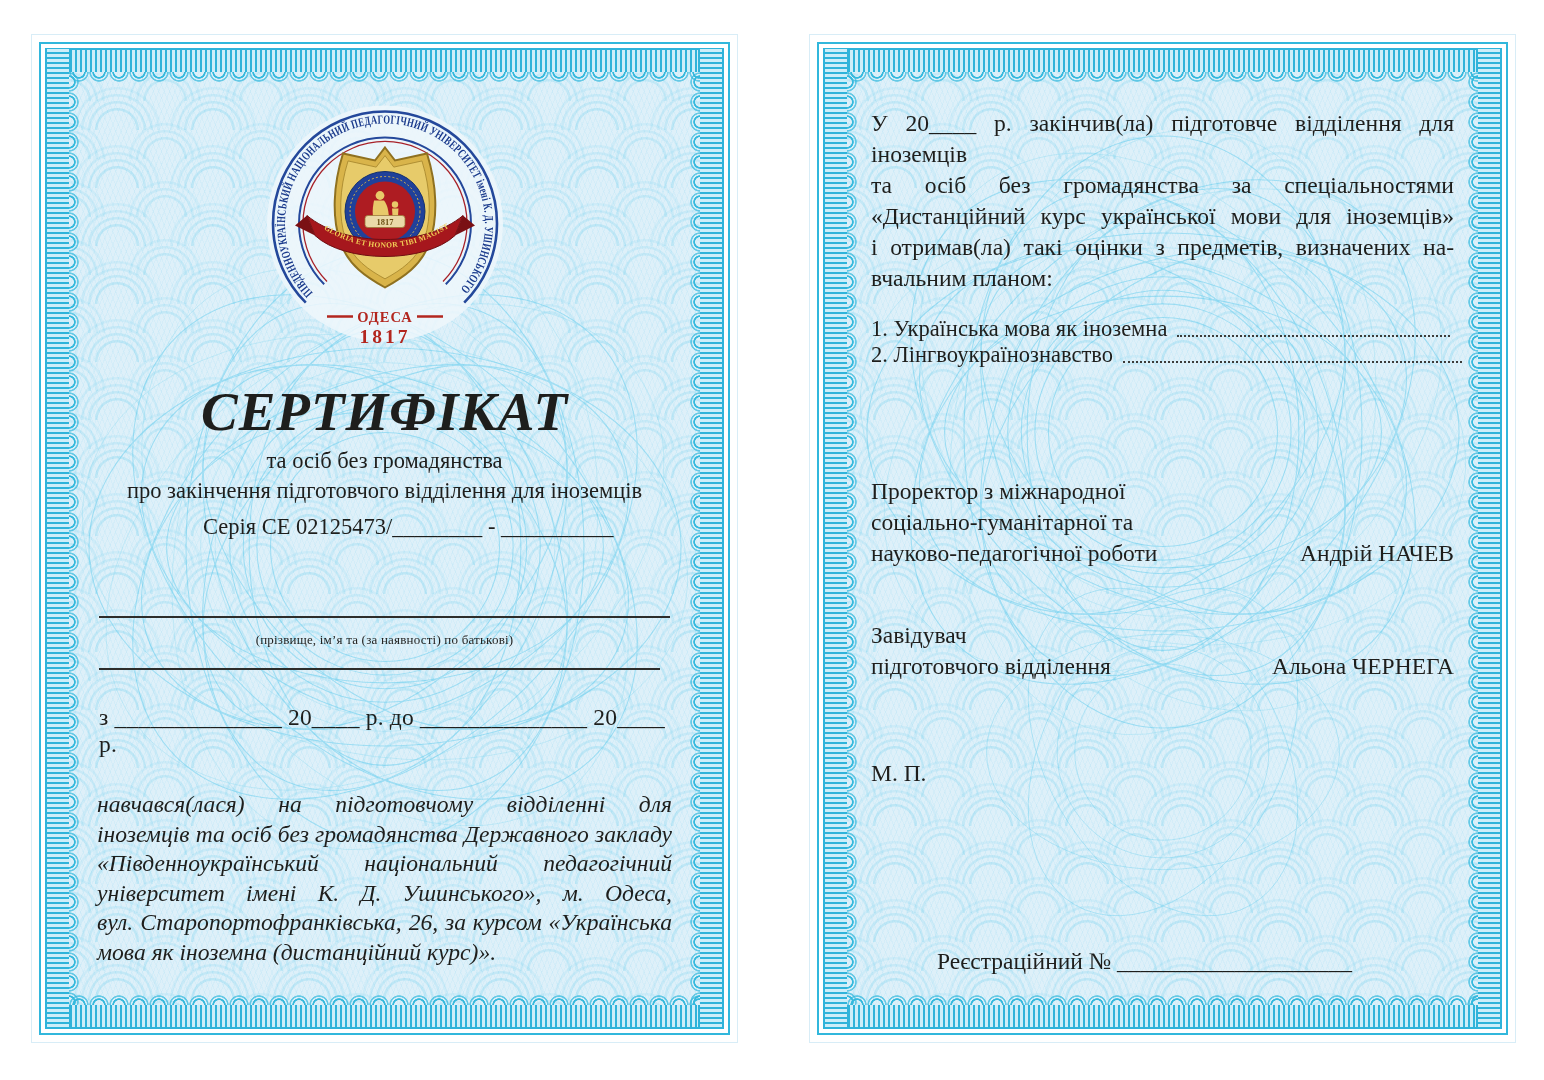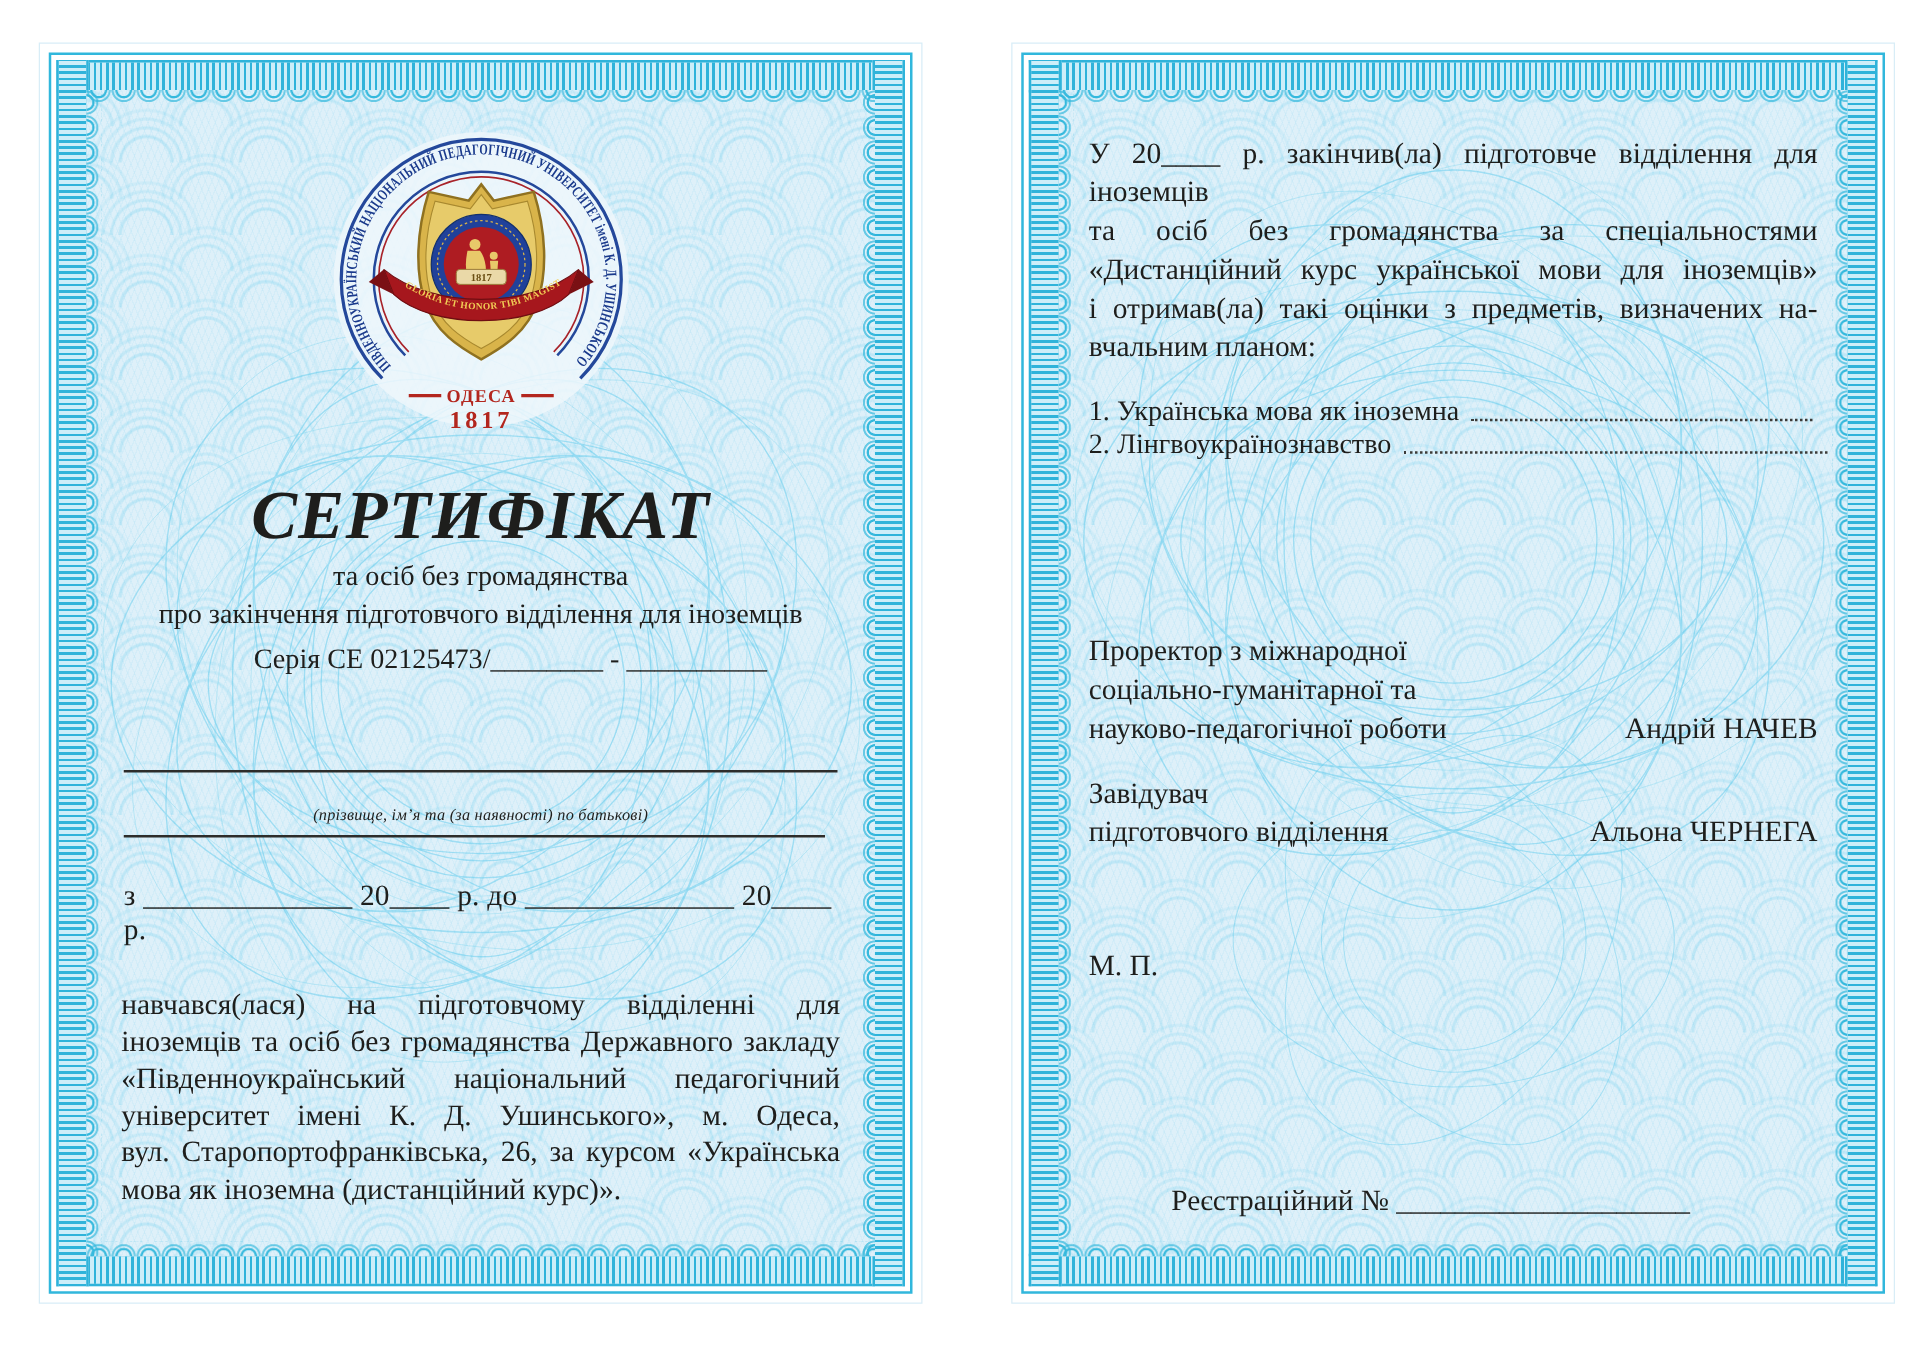--- a/index.html
+++ b/index.html
@@ -168,27 +168,27 @@
       <div class="blk center title" style="top:312px;">СЕРТИФІКАТ</div>
 
       <div class="blk center subtitle" style="top:374px;">
         <div>та осіб без громадянства</div>
         <div>про закінчення підготовчого відділення для іноземців</div>
       </div>
 
       <div class="blk serial" style="top:442px;left:134px;right:auto;">Серія СЕ 02125473/________ - __________</div>
 
       <div class="rule" style="left:30px;right:30px;top:544px;"></div>
-      <div class="blk center caption" style="top:572px;font-style:italic;">(прізвище, ім’я та (за наявності) по батькові)</div>
+      <div class="blk center caption" style="top:560px;">(прізвище, ім’я та (за наявності) по батькові)</div>
 
       <div class="rule" style="left:30px;right:40px;top:596px;"></div>
 
       <div class="blk period" style="top:632px;left:30px;right:24px;">з ______________ 20____ р. до ______________ 20____ р.</div>
 
-      <div class="blk jpara" style="top:718px;left:28px;right:28px;">
+      <div class="blk jpara" style="top:718px;left:28px;right:28px;font-style:italic;">
         <div>навчався(лася) на підготовчому відділенні для</div>
         <div>іноземців та осіб без громадянства Державного закладу</div>
         <div>«Південноукраїнський національний педагогічний</div>
         <div>університет імені К. Д. Ушинського», м. Одеса,</div>
         <div>вул. Старопортофранківська, 26, за курсом «Українська</div>
         <div>мова як іноземна (дистанційний курс)».</div>
       </div>
     </div>
 
     <div class="scal scal-h scal-top"></div>
@@ -254,21 +254,21 @@
 
       <div class="blk subject" style="top:208px;left:24px;right:24px;margin-top:36px;">
         <span class="lbl">1. Українська мова як іноземна</span>
         <span class="leader"></span>
       </div>
       <div class="blk subject" style="top:270px;left:24px;right:12px;">
         <span class="lbl">2. Лінгвоукраїнознавство</span>
         <span class="leader"></span>
       </div>
 
-      <div class="blk sigrow" style="top:404px;left:24px;right:24px;margin-top:30px;">
+      <div class="blk sigrow" style="top:404px;left:24px;right:24px;">
         <div class="role">Проректор з міжнародної
 соціально-гуманітарної та
 науково-педагогічної роботи</div>
         <div class="name">Андрій НАЧЕВ</div>
       </div>
 
       <div class="blk sigrow" style="top:548px;left:24px;right:24px;">
         <div class="role">Завідувач
 підготовчого відділення</div>
         <div class="name">Альона ЧЕРНЕГА</div>

